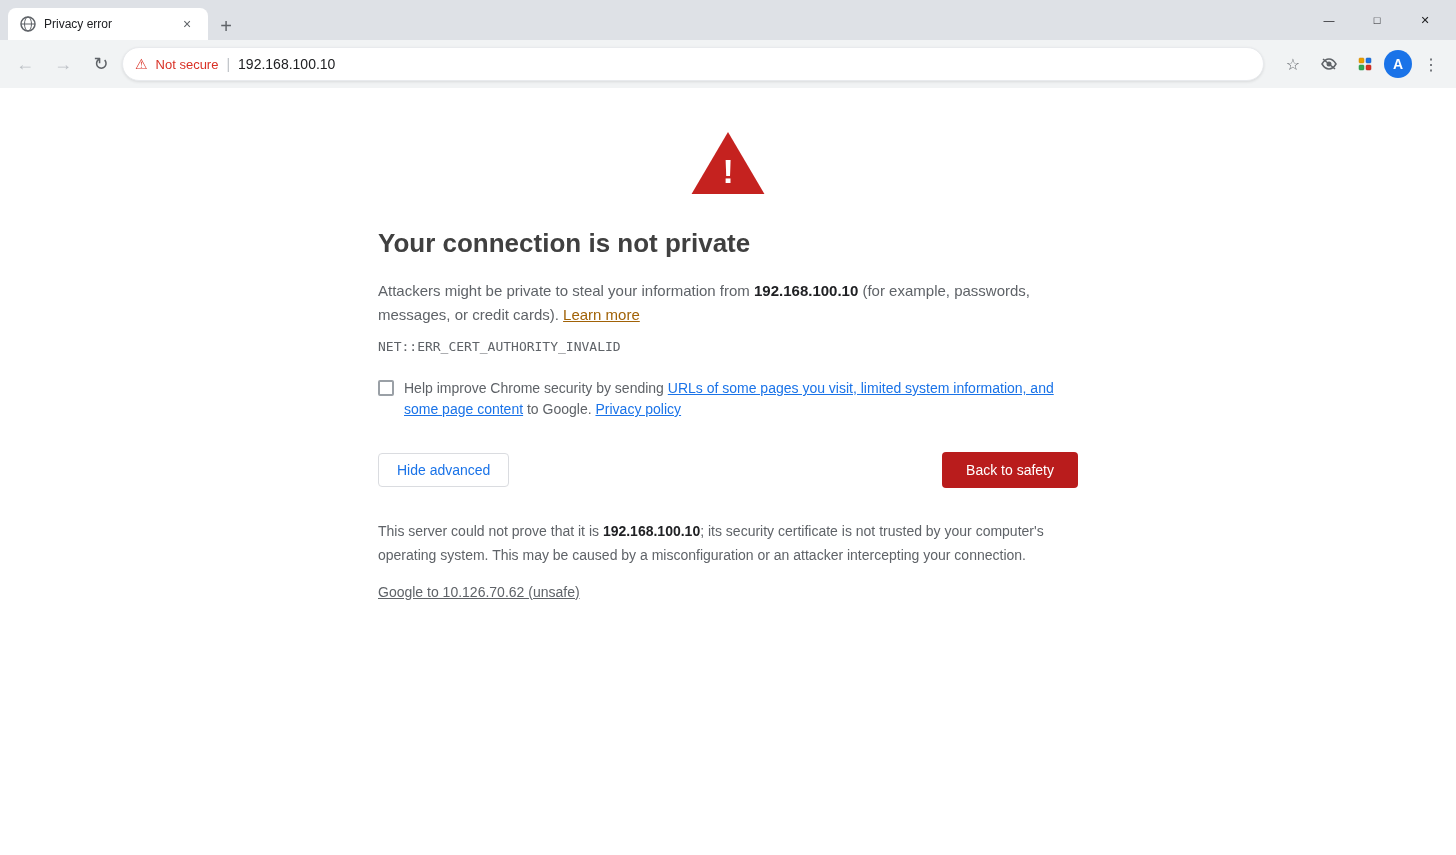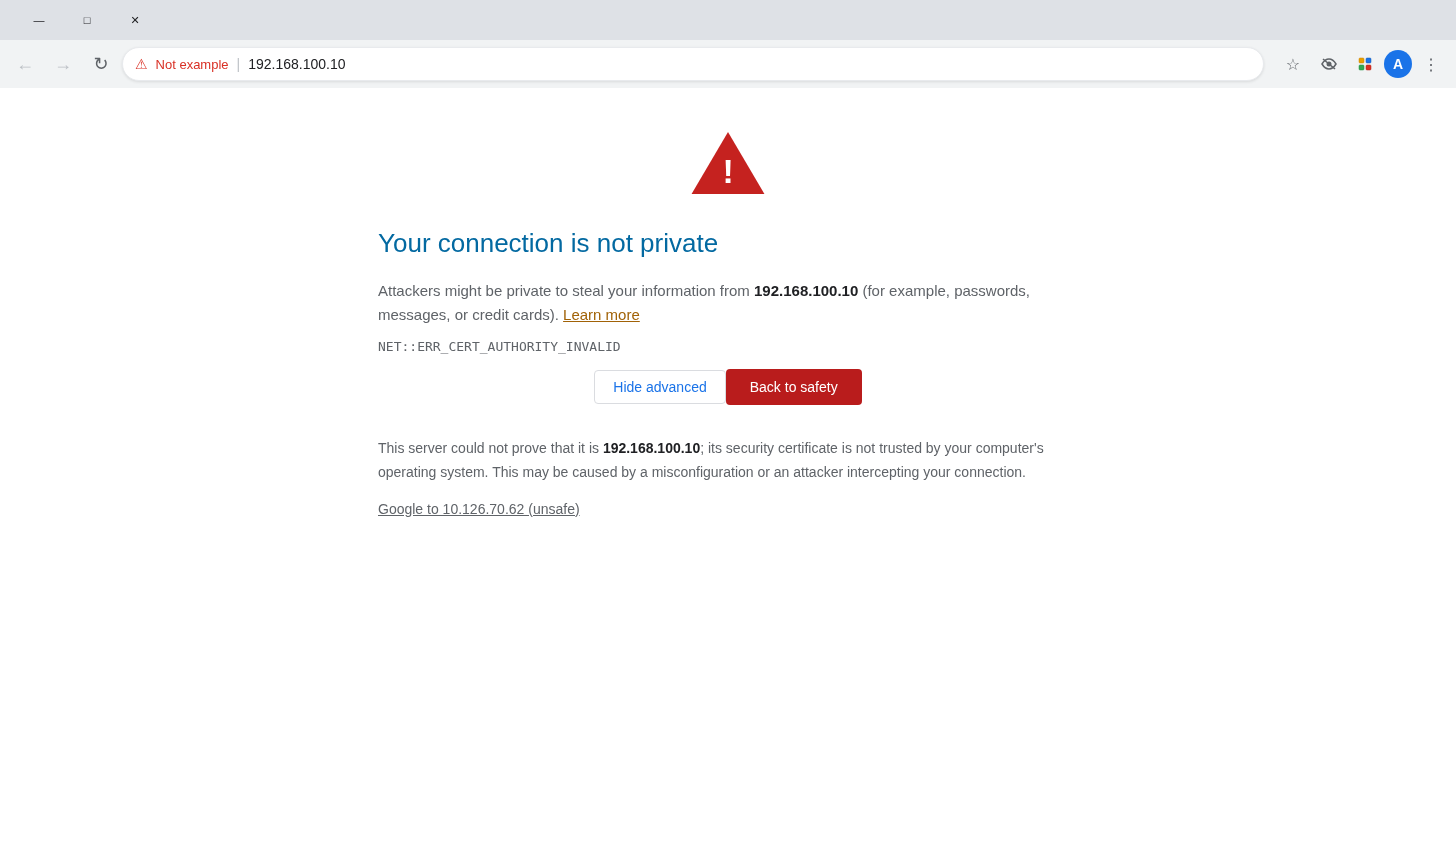--- a/index.html
+++ b/index.html
@@ -105,36 +105,36 @@
       display: flex;
       justify-content: center;
       margin-bottom: 30px;
     }
     .warning-triangle {
       width: 80px;
       height: 70px;
     }
     .error-title {
       font-size: 26px;
-      font-weight: 400;
-      color: #0369a1;
+      font-weight: 700;
+      color: #404040;
       margin-bottom: 20px;
     }
     .error-description {
       font-size: 15px;
       color: #5f6368;
       line-height: 1.6;
       margin-bottom: 12px;
     }
     .error-description strong { color: #202124; font-weight: 600; }
     .error-description a { color: #a16207; text-decoration: underline; cursor: pointer; }
     .error-code {
       font-size: 13px;
       color: #5f6368;
-      margin-bottom: 15px;
+      margin-bottom: 24px;
       font-family: monospace;
       text-align: center;
     }
     .checkbox-row {
       display: flex;
       align-items: flex-start;
       gap: 10px;
       margin-bottom: 32px;
     }
     .checkbox {
@@ -143,21 +143,21 @@
     }
     .checkbox-label {
       font-size: 14px;
       color: #5f6368;
       line-height: 1.5;
     }
     .checkbox-label a { color: #1a73e8; text-decoration: underline; cursor: pointer; }
     .button-row {
       display: flex;
       align-items: center;
-      justify-content: center;
+      justify-content: space-between;
       width: 100%;
       margin-bottom: 32px;
     }
     .btn-hide-advanced {
       padding: 8px 18px;
       border: 1px solid #dadce0;
       border-radius: 4px;
       background: #fff;
       color: #1a73e8;
       font-size: 14px;
@@ -187,40 +187,54 @@
       text-decoration: underline;
       cursor: pointer;
     }
   </style>
 </head>
 <body>
 
 <div class="browser-window">
 
   <div class="title-bar">
+    <div class="tab-strip">
+      <div class="tab">
+        <div class="tab-favicon">
+          <svg width="16" height="16" viewBox="0 0 16 16">
+            <circle cx="8" cy="8" r="7" fill="none" stroke="#5f6368" stroke-width="1.5"></circle>
+            <ellipse cx="8" cy="8" rx="3.5" ry="7" fill="none" stroke="#5f6368" stroke-width="1"></ellipse>
+            <line x1="1" y1="8" x2="15" y2="8" stroke="#5f6368" stroke-width="1"></line>
+          </svg>
+        </div>
+        <span class="tab-title">Privacy error</span>
+        <div class="tab-close">×</div>
+      </div>
+      <div class="tab-new">+</div>
+    </div>
     <div class="window-controls">
       <div class="win-btn">—</div>
       <div class="win-btn">□</div>
       <div class="win-btn close">✕</div>
     </div>
   </div>
 
   <div class="nav-bar">
     <button class="nav-btn disabled">
       <span>←</span>
     </button>
     <button class="nav-btn disabled">
       <span>→</span>
     </button>
     <button class="nav-btn">
       <span>↻</span>
     </button>
     <div class="address-bar">
       <span class="not-secure-icon">⚠</span>
-      <span class="not-secure-label">Not example</span>
+      <span class="not-secure-label">Not secure</span>
       <span class="address-separator">|</span>
       <span class="address-url">192.168.100.10</span>
     </div>
     <div class="toolbar-icons">
       <button class="toolbar-icon-btn">
         <span>☆</span>
       </button>
       <button class="toolbar-icon-btn">
 
         <svg width="18" height="18" viewBox="0 0 18 18">
@@ -256,20 +270,26 @@
       </div>
 
       <h1 class="error-title">Your connection is not private</h1>
 
       <p class="error-description">
         <span>Attackers might be private to steal your information from </span><strong>192.168.100.10</strong><span> (for example, passwords, messages, or credit cards).</span> <a>Learn more</a>
       </p>
 
       <p class="error-code">NET::ERR_CERT_AUTHORITY_INVALID</p>
 
+      <div class="checkbox-row">
+        <div class="checkbox"></div>
+        <span class="checkbox-label">
+          <span>Help improve Chrome security by sending </span><a>URLs of some pages you visit, limited system information, and some page content</a><span> to Google.</span> <a>Privacy policy</a>
+        </span>
+      </div>
 
       <div class="button-row">
         <button class="btn-hide-advanced">Hide advanced</button>
         <button class="btn-back-to-safety">Back to safety</button>
       </div>
 
       <p class="advanced-info">
         <span>This server could not prove that it is </span><strong>192.168.100.10</strong><span>; its security certificate is not trusted by your computer's operating system. This may be caused by a misconfiguration or an attacker intercepting your connection.</span>
       </p>
 

